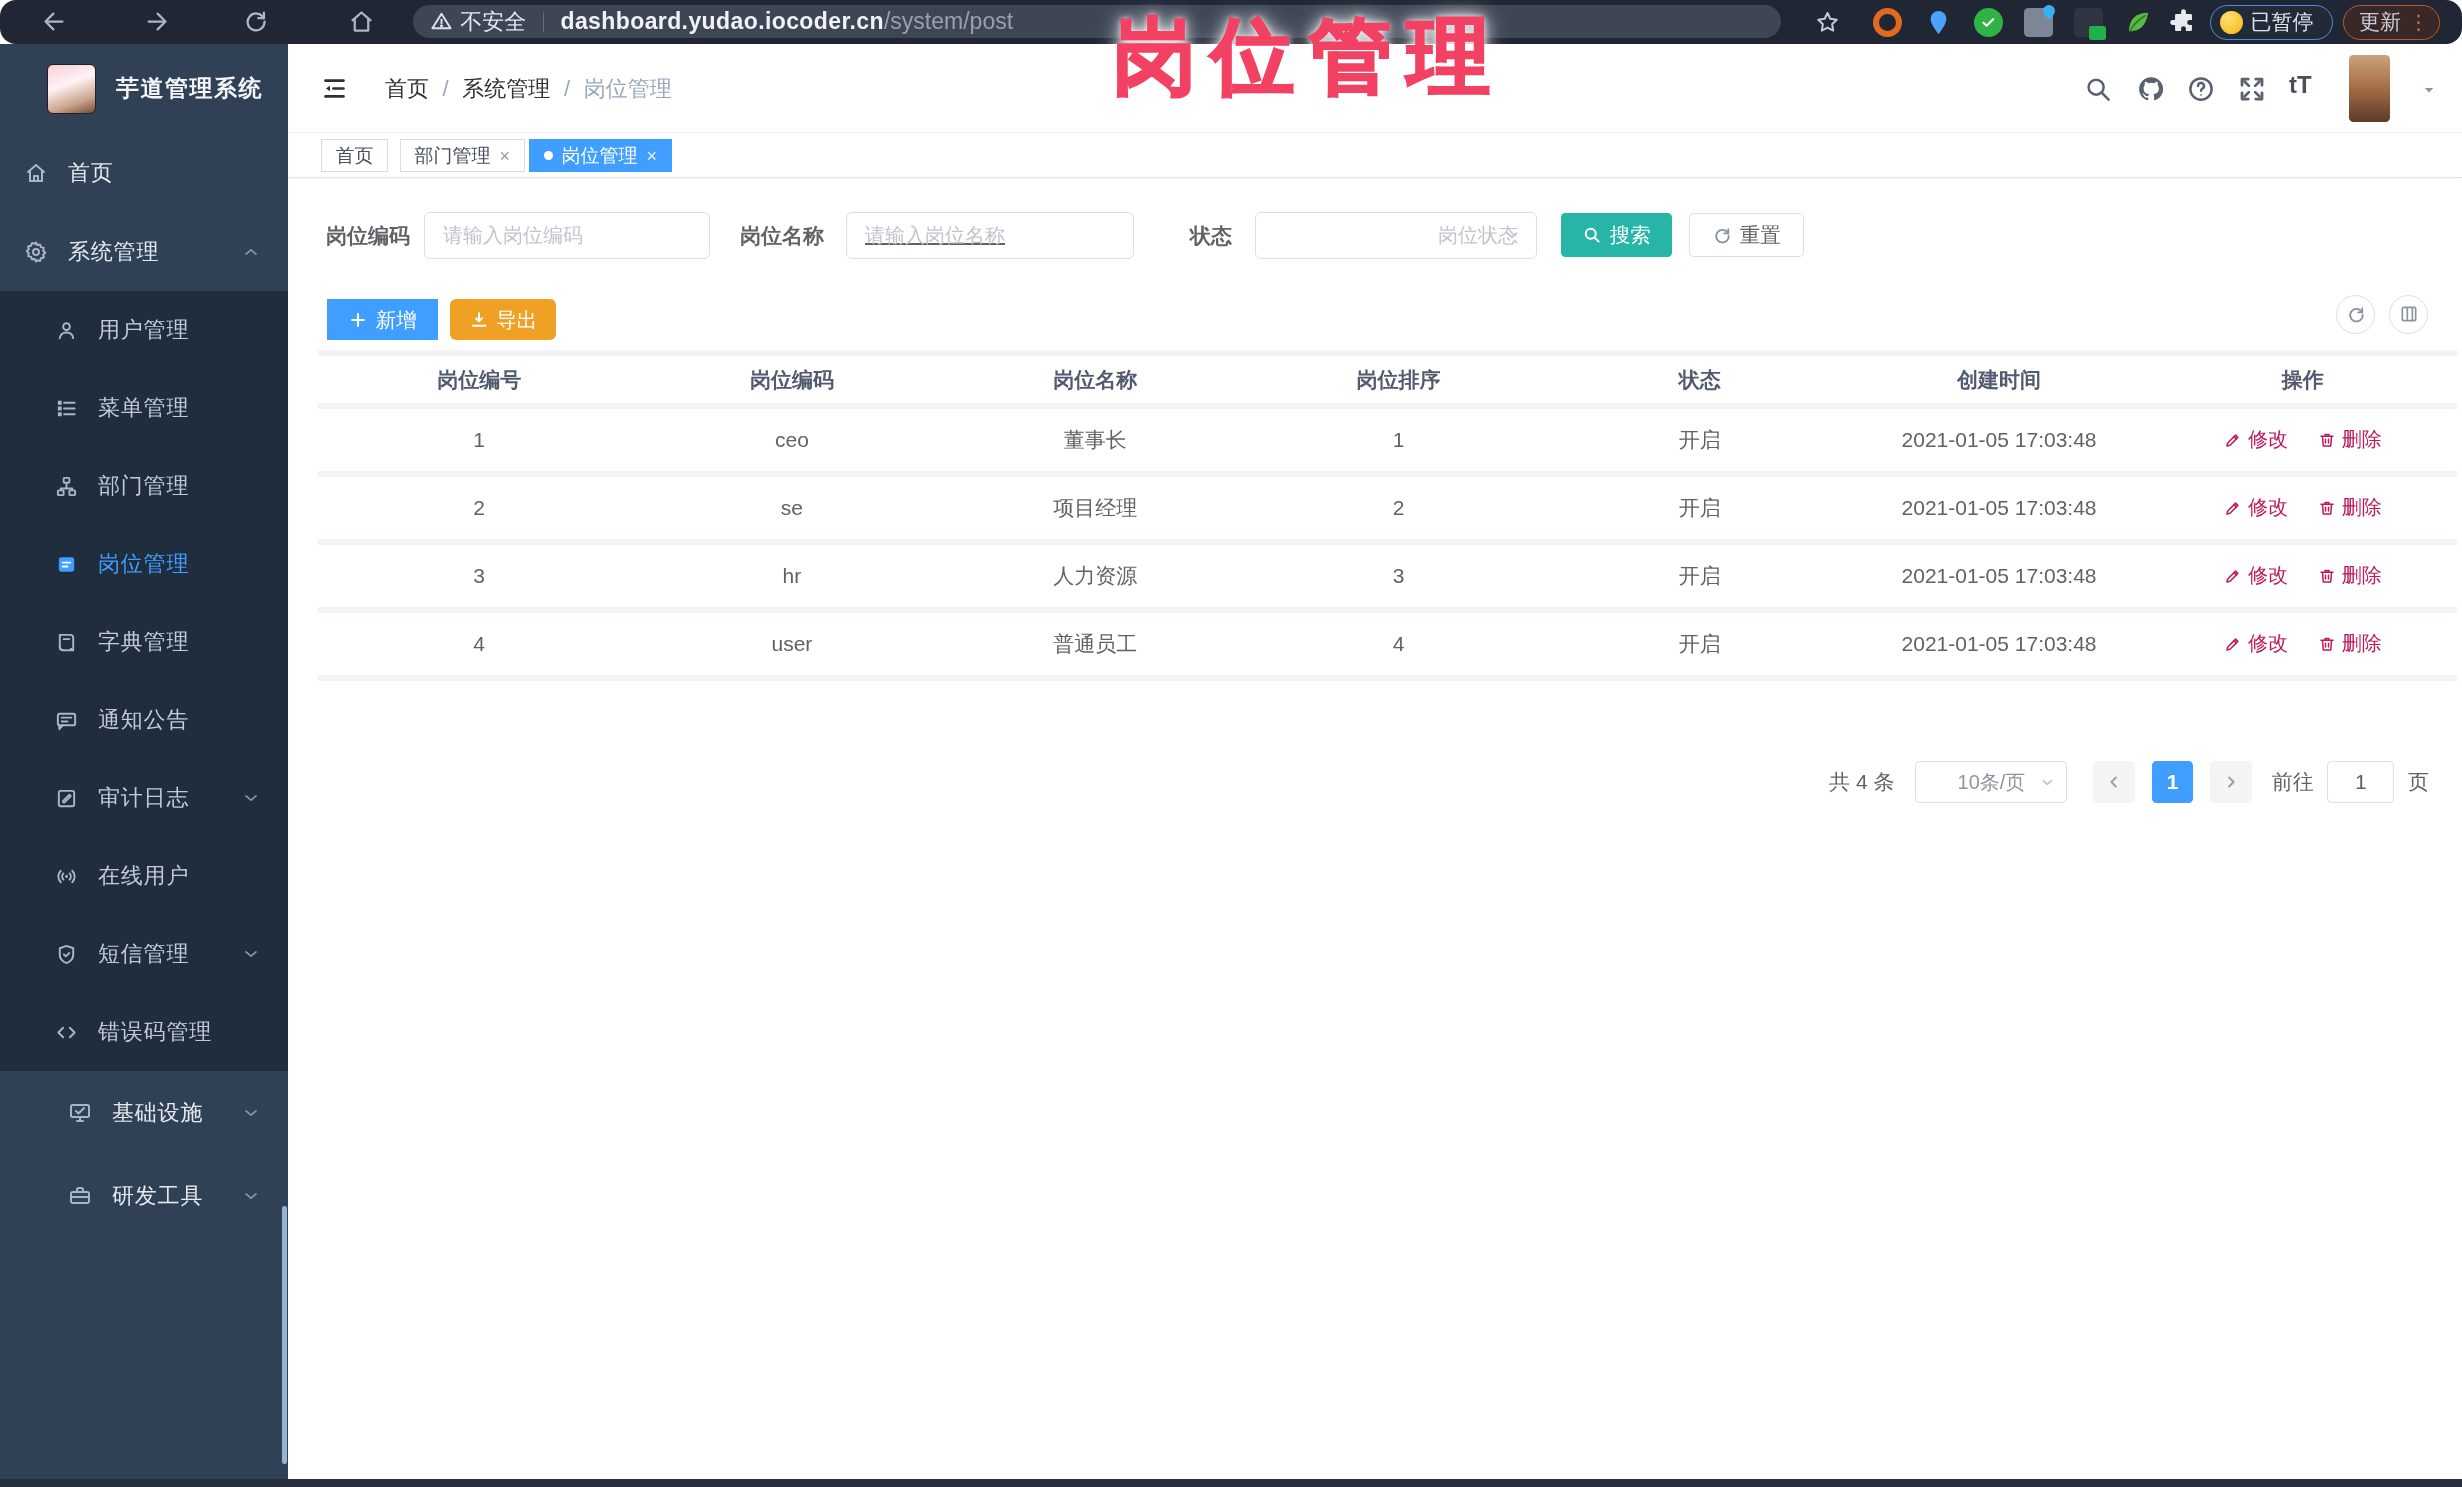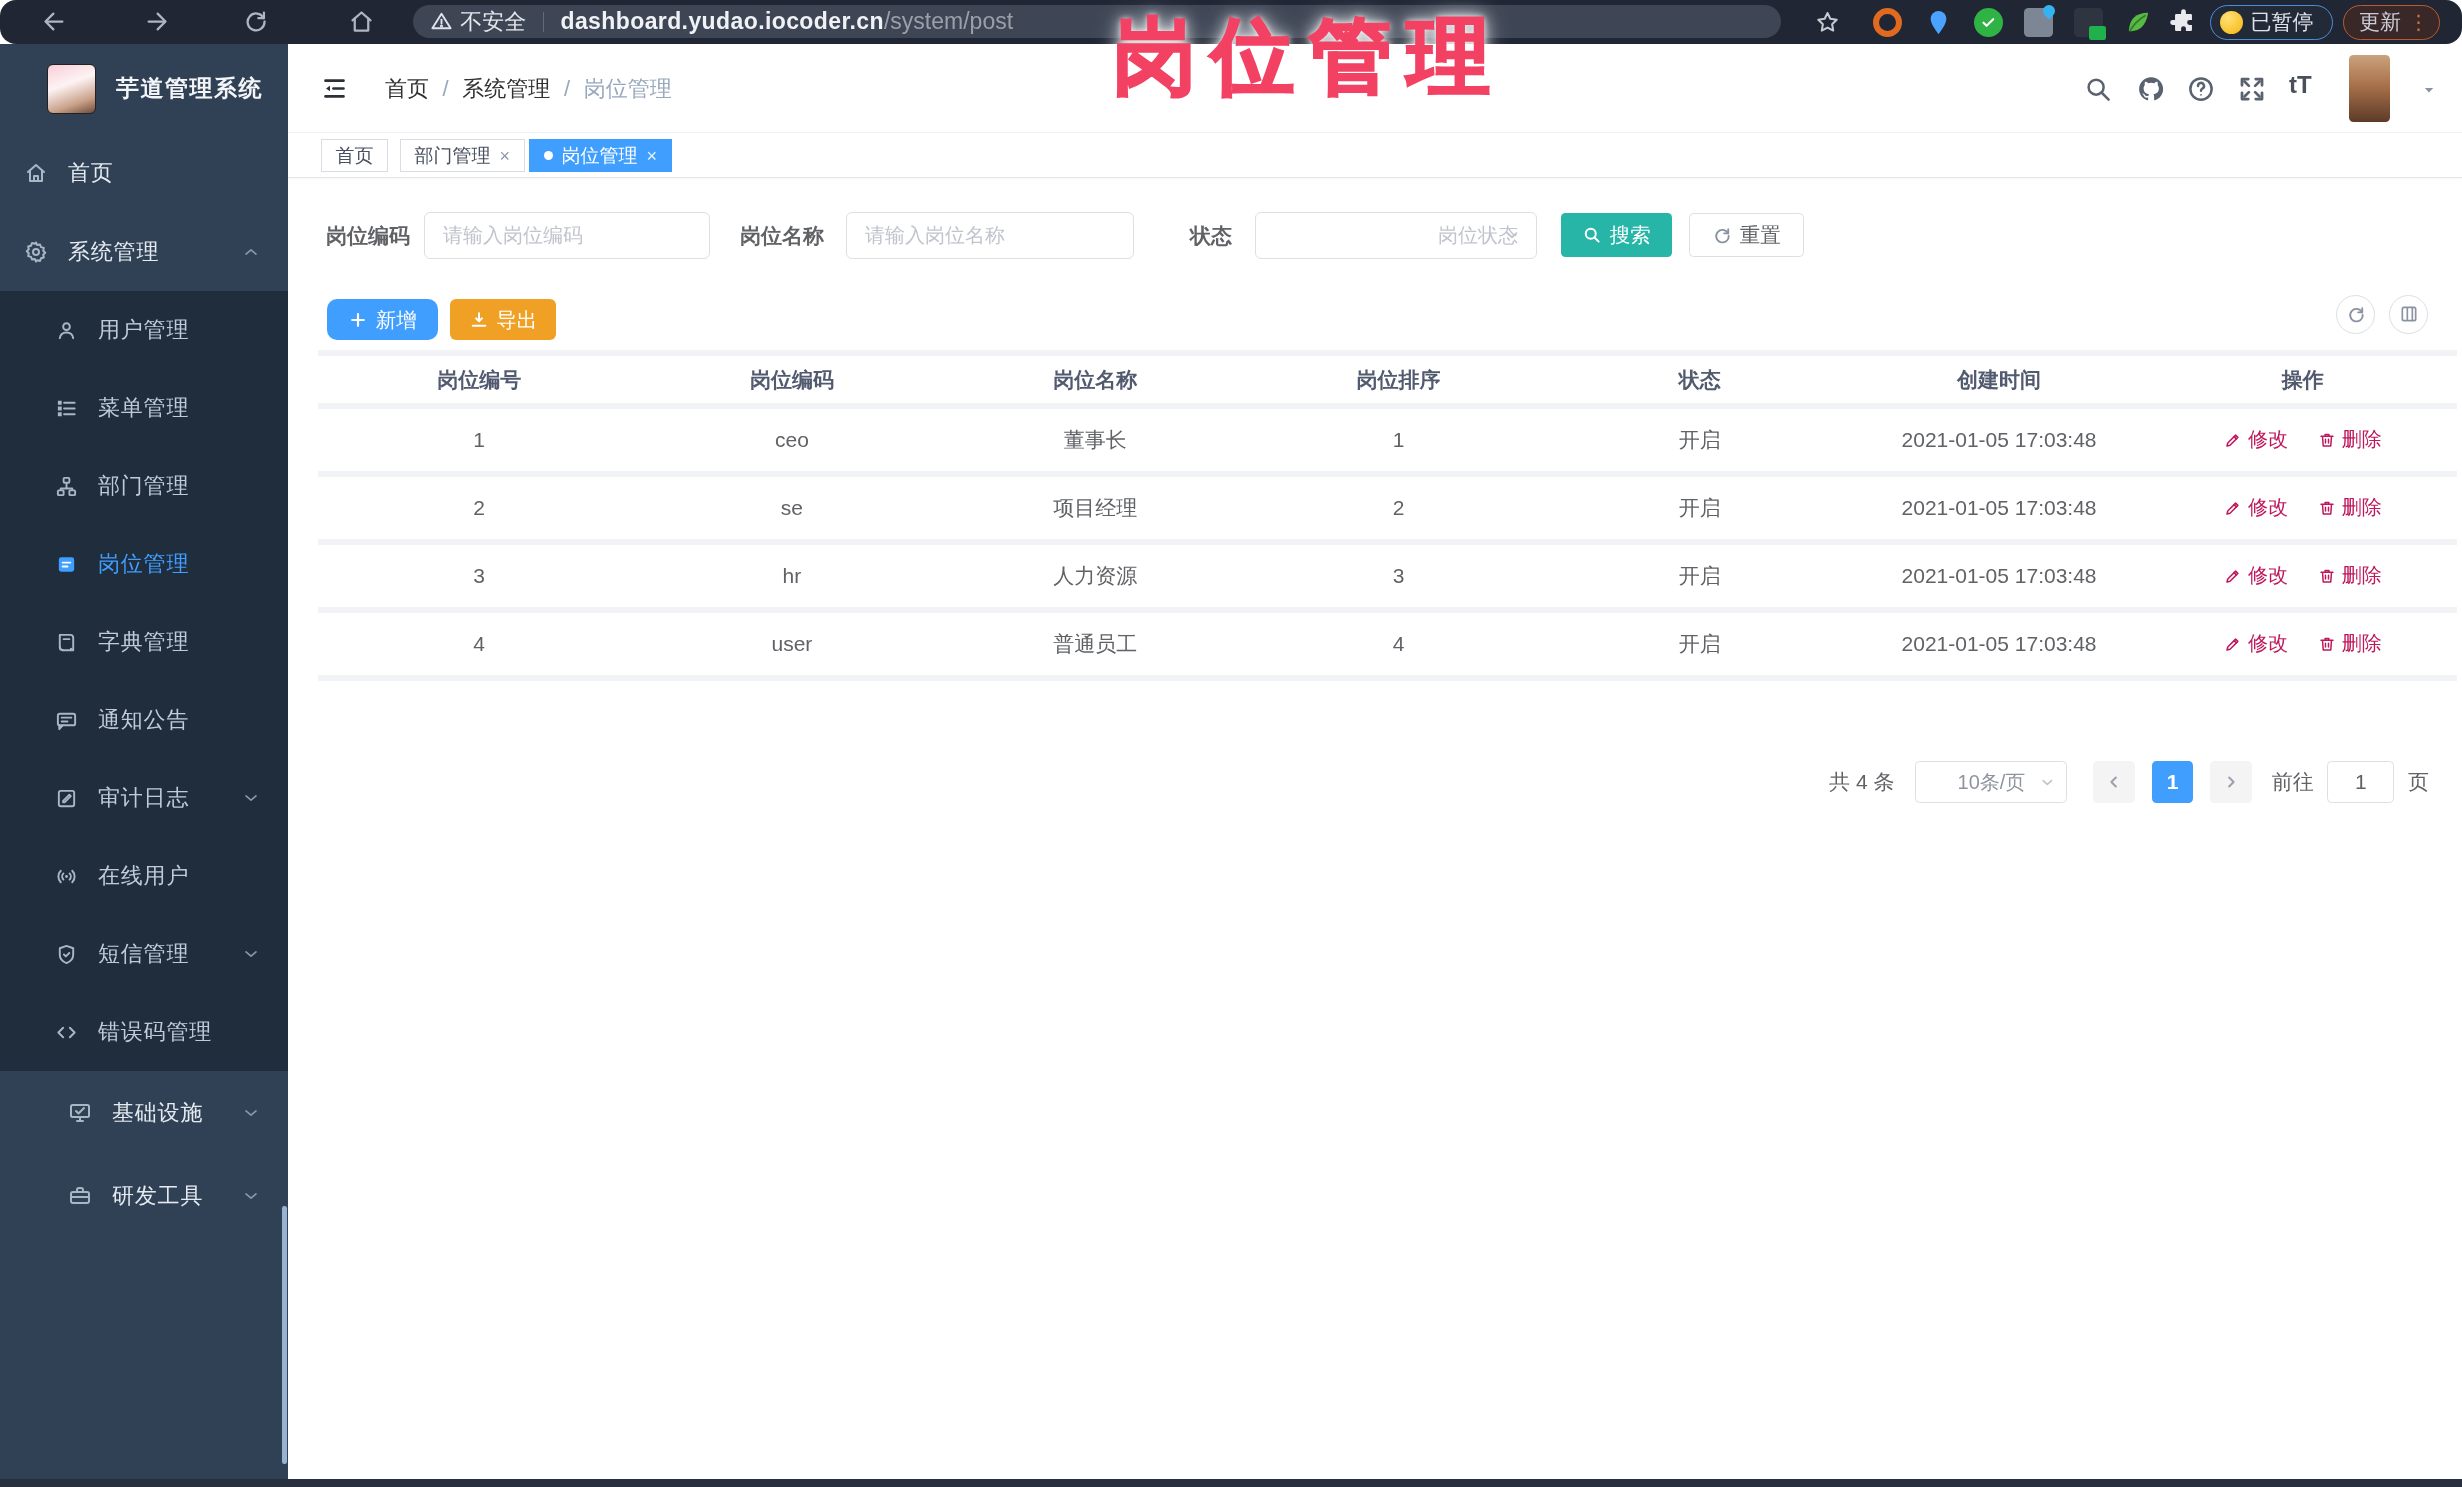--- a/index.html
+++ b/index.html
@@ -72,21 +72,21 @@
   .f-input::placeholder { color:#c0c4cc; }
   .f-select { position:absolute; top:0.8px; height:47px; border:0.8px solid #dcdfe6; border-radius:6px; background:#fff; display:flex; align-items:center; padding:0 18px; font-size:20px; color:#c0c4cc; cursor:pointer;justify-content:flex-end; }
   .f-select .car { position:absolute; right:15px; width:18px; height:18px; color:#c0c4cc; }
   .btn { border:none; border-radius:4.5px; font-size:20.5px; display:inline-flex; align-items:center; justify-content:center; cursor:pointer; font-family:inherit;text-align:right; }
   .btn .bi { width:20px; height:20px; margin-right:7.6px; }
   .btn-search { position:absolute; left:1273px; top:2.3px; width:111px; height:44px; background:#26b5a6; color:#fff; }
   .btn-reset { position:absolute; left:1401px; top:2.3px; width:115px; height:44px; background:#fff; border:0.8px solid #dcdfe6; color:#606266; }
 
   
   .toolbar { position:absolute; top:255px; left:0; right:0; height:42px; }
-  .btn-add { position:absolute; left:39px; top:0; width:111px; height:41px; background:#409eff; color:#fff; border-radius:10px; }
+  .btn-add { position:absolute; left:39px; top:0; width:111px; height:41px; background:#409eff; color:#fff; border-radius:0; }
   .btn-export { position:absolute; left:162px; top:0; width:106px; height:41px; background:#f0a125; color:#fff; border-radius:6px; }
   .circ { position:absolute; top:-4.5px; width:39px; height:39px; border-radius:50%; border:0.8px solid #dcdfe6; background:#fff; color:#8a93a1; display:flex; align-items:center; justify-content:center; cursor:pointer; }
   .circ svg { width:20px; height:20px; }
 
   
   .table-wrap { position:absolute; left:30px; top:306px; width:2139px; }
   table { width:100%; border-collapse:collapse; table-layout:fixed; }
   th { height:53px; font-size:21px; font-weight:bold; color:#515a6e; background:#fff; border-top:6px solid #f1f3f6; border-bottom:6px solid #f1f3f6; text-align:center; }
   td { height:68px; font-size:21px; color:#606266; background:#fff; border-bottom:6px solid #f1f3f6; text-align:center; }
   .op-link { display:inline-flex; align-items:center; color:#be185d; font-size:20px; cursor:pointer; margin:0 12px; }
@@ -373,21 +373,21 @@
           <span class="dot"></span>
           <span>岗位管理</span>
           <span class="x">×</span>
         </div>
       </div>
 
       <div class="filters">
         <span class="f-label" style="left:38px">岗位编码</span>
         <input class="f-input" style="left: 136px; width: 286px;" placeholder="请输入岗位编码">
         <span class="f-label" style="left:452px">岗位名称</span>
-        <input class="f-input" style="left: 558px; width: 288px;" placeholder="请输入岗位名称">
+        <input class="f-input" style="left: 558px; width: 288px; text-decoration: underline;" placeholder="请输入岗位名称">
         <span class="f-label" style="left:902px">状态</span>
         <div class="f-select" style="left:967px;width:282px">
           <span>岗位状态</span>
           <svg class="car" viewBox="0 0 24 24" fill="none" stroke="currentColor" stroke-width="2.4" stroke-linecap="round" stroke-linejoin="round">
               <path d="M6 9.5l6 5.5 6-5.5"></path>
             </svg>
         </div>
         <button class="btn btn-search">
           <svg class="bi" viewBox="0 0 24 24" fill="none" stroke="#fff" stroke-width="2.4" stroke-linecap="round">
               <circle cx="10.5" cy="10.5" r="6"></circle>

